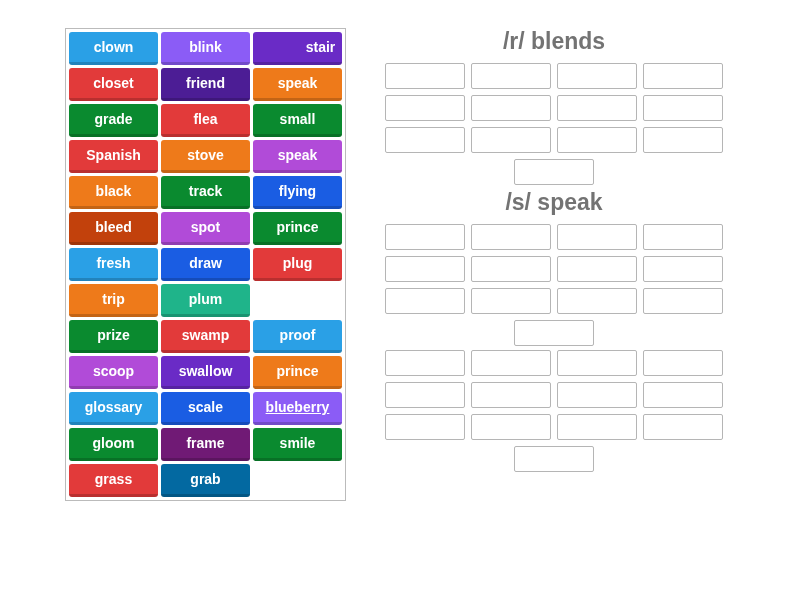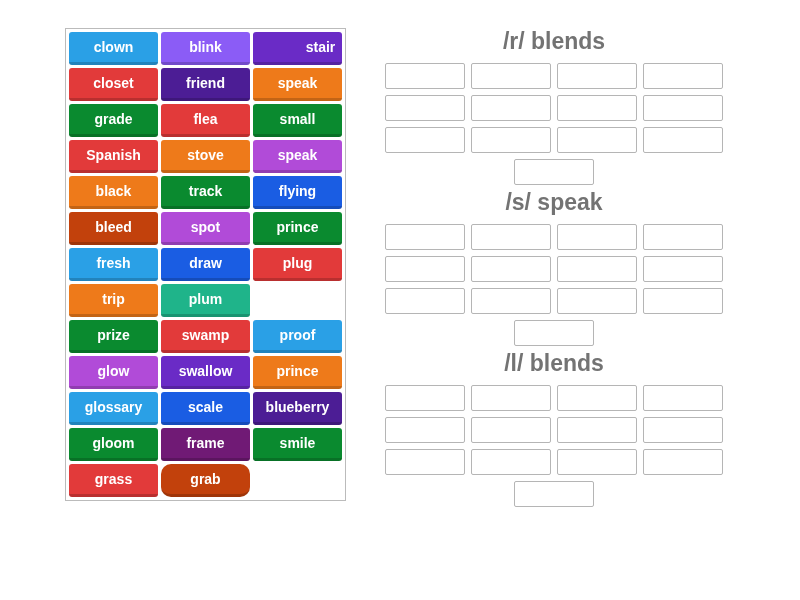--- a/index.html
+++ b/index.html
@@ -88,31 +88,31 @@
     <div class="tile" style="background: rgb(10, 138, 47);">prince</div>
     <div class="tile" style="background: rgb(42, 160, 230);">fresh</div>
     <div class="tile" style="background: rgb(26, 93, 227);">draw</div>
     <div class="tile" style="background: rgb(226, 58, 58);">plug</div>
     <div class="tile" style="background: rgb(238, 122, 26);">trip</div>
     <div class="tile" style="background: rgb(31, 180, 138);">plum</div>
     <div class="tile" style="background: rgb(42, 160, 230); margin-top: 48px;">sneeze</div>
     <div class="tile" style="background: rgb(10, 138, 47);">prize</div>
     <div class="tile" style="background: rgb(226, 58, 58);">swamp</div>
     <div class="tile" style="background: rgb(42, 160, 230);">proof</div>
-    <div class="tile" style="background: rgb(177, 75, 216);">glow</div>
+    <div class="tile" style="background: rgb(177, 75, 216);">scoop</div>
     <div class="tile" style="background: rgb(106, 43, 198);">swallow</div>
     <div class="tile" style="background: rgb(238, 122, 26);">prince</div>
     <div class="tile" style="background: rgb(42, 160, 230);">glossary</div>
     <div class="tile" style="background: rgb(26, 93, 227);">scale</div>
-    <div class="tile" style="background: #4c1d95;">blueberry</div>
+    <div class="tile" style="background: #8b5cf6; text-decoration: underline;">blueberry</div>
     <div class="tile" style="background: rgb(10, 138, 47);">gloom</div>
     <div class="tile" style="background: #701a75;">frame</div>
     <div class="tile" style="background: rgb(10, 138, 47);">smile</div>
     <div class="tile" style="background: rgb(226, 58, 58);">grass</div>
-    <div class="tile" style="background: #c2410c; border-radius: 10px;">grab</div>
+    <div class="tile" style="background: #0369a1;">grab</div>
   </div>
 
 <div class="right-panel" id="groups-panel">
     <div class="group">
       <div class="group-title">/r/ blends</div>
       <div class="slots">
         <div class="slot"></div>
         <div class="slot"></div>
         <div class="slot"></div>
         <div class="slot"></div>
@@ -139,21 +139,20 @@
         <div class="slot"></div>
         <div class="slot"></div>
         <div class="slot"></div>
         <div class="slot"></div>
         <div class="slot"></div>
         <div class="slot"></div>
         <div class="slot"></div>
       </div>
     </div>
     <div class="group">
-      <div class="group-title">/l/ blends</div>
       <div class="slots">
         <div class="slot"></div>
         <div class="slot"></div>
         <div class="slot"></div>
         <div class="slot"></div>
         <div class="slot"></div>
         <div class="slot"></div>
         <div class="slot"></div>
         <div class="slot"></div>
         <div class="slot"></div>

